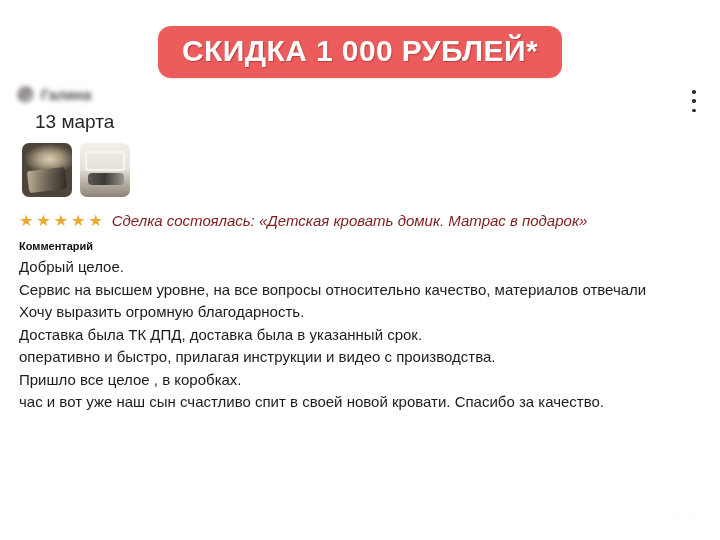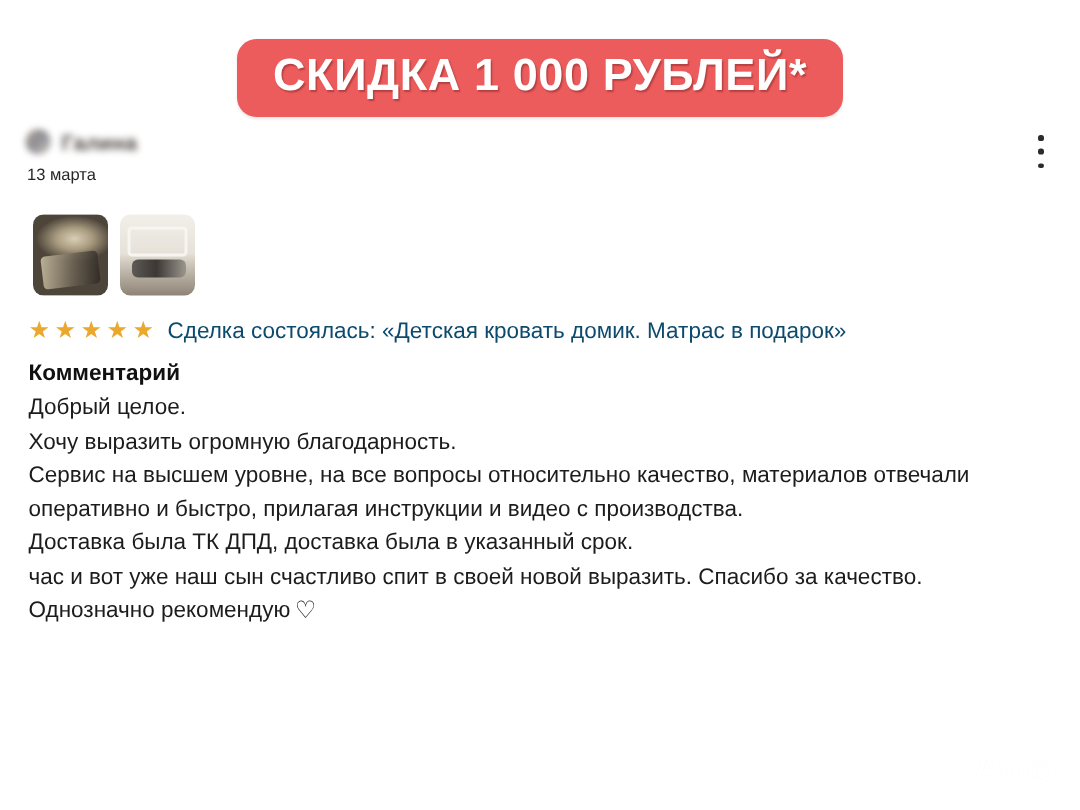--- a/index.html
+++ b/index.html
@@ -87,23 +87,23 @@
   .kebab-menu span {
     display: block;
     width: 3.5px;
     height: 3.5px;
     border-radius: 50%;
     background: #2b2b2b;
   }
 
   .date-line {
     position: absolute;
-    left: 18px;
+    left: 35px;
     top: 111px;
-    font-size: 11px;
+    font-size: 19px;
     color: #262626;
   }
 
   
   .photos {
     position: absolute;
     left: 22px;
     top: 143px;
     display: flex;
     gap: 8px;
@@ -169,33 +169,34 @@
     gap: 3px;
     flex: none;
   }
   .star {
     color: #eaa92e;
     font-size: 16px;
     line-height: 1;
   }
   .deal-title {
     font-size: 15px;
-    color: #0c4a6e;
+    color: #7f1d1d;
     white-space: nowrap;
+    font-style: italic;
   }
 
   
   .comment-block {
     position: absolute;
     left: 19px;
     top: 240px;
     width: 684px;
   }
   .comment-heading {
-    font-size: 15px;
+    font-size: 11px;
     font-weight: bold;
     color: #111111;
     margin-bottom: 4px;
   }
   .comment-line {
     font-size: 15px;
     line-height: 22.5px;
     color: #1c1c1c;
   }
   .heart-glyph {
@@ -265,28 +266,26 @@
     <span class="star">★</span>
     <span class="star">★</span>
     <span class="star">★</span>
   </div>
   <div class="deal-title">Сделка состоялась: «Детская кровать домик. Матрас в подарок»</div>
 </div>
 
 <div class="comment-block">
   <div class="comment-heading">Комментарий</div>
   <div class="comment-line">Добрый целое.</div>
+  <div class="comment-line">Сервис на высшем уровне, на все вопросы относительно качество, материалов отвечали</div>
   <div class="comment-line">Хочу выразить огромную благодарность.</div>
-  <div class="comment-line">Сервис на высшем уровне, на все вопросы относительно качество, материалов отвечали</div>
+  <div class="comment-line">Доставка была ТК ДПД, доставка была в указанный срок.</div>
   <div class="comment-line">оперативно и быстро, прилагая инструкции и видео с производства.</div>
-  <div class="comment-line">Доставка была ТК ДПД, доставка была в указанный срок.</div>
-  <div class="comment-line">час и вот уже наш сын счастливо спит в своей новой выразить. Спасибо за качество.</div>
-  <div class="comment-line">
-    <span>Однозначно рекомендую</span><span class="heart-glyph">♡</span>
-  </div>
+  <div class="comment-line">Пришло все целое , в коробках.</div>
+  <div class="comment-line">час и вот уже наш сын счастливо спит в своей новой кровати. Спасибо за качество.</div>
 </div>
 
 <div class="watermark">
   <div class="wm-mark">
     <svg width="22" height="20" viewBox="0 0 22 20" aria-hidden="true">
       <circle cx="5.5" cy="14" r="5" fill="none" stroke="#ffffff" stroke-width="1.6"></circle>
       <circle cx="16" cy="5.5" r="4.2" fill="#ffffff"></circle>
       <circle cx="6.5" cy="4.5" r="3.1" fill="#ffffff"></circle>
       <circle cx="16.5" cy="15" r="2.6" fill="#ffffff"></circle>
     </svg>

